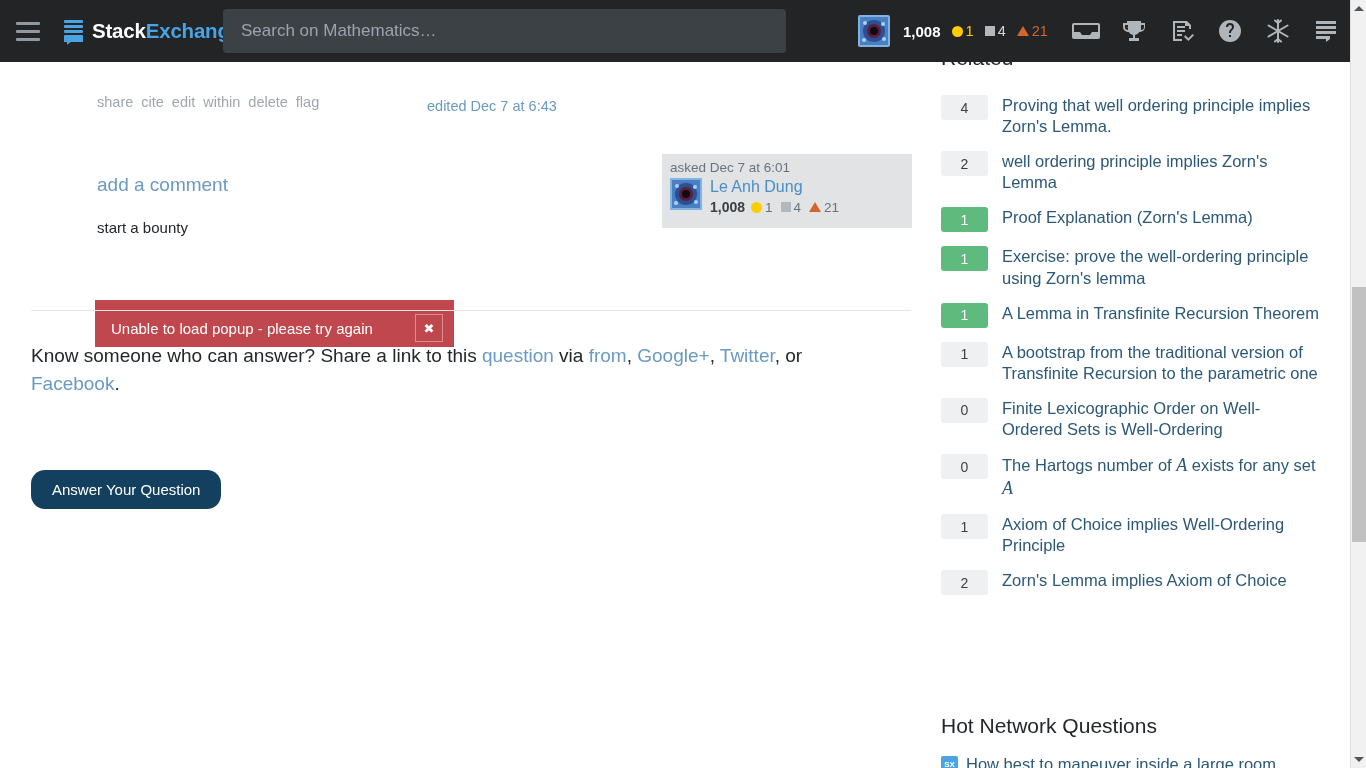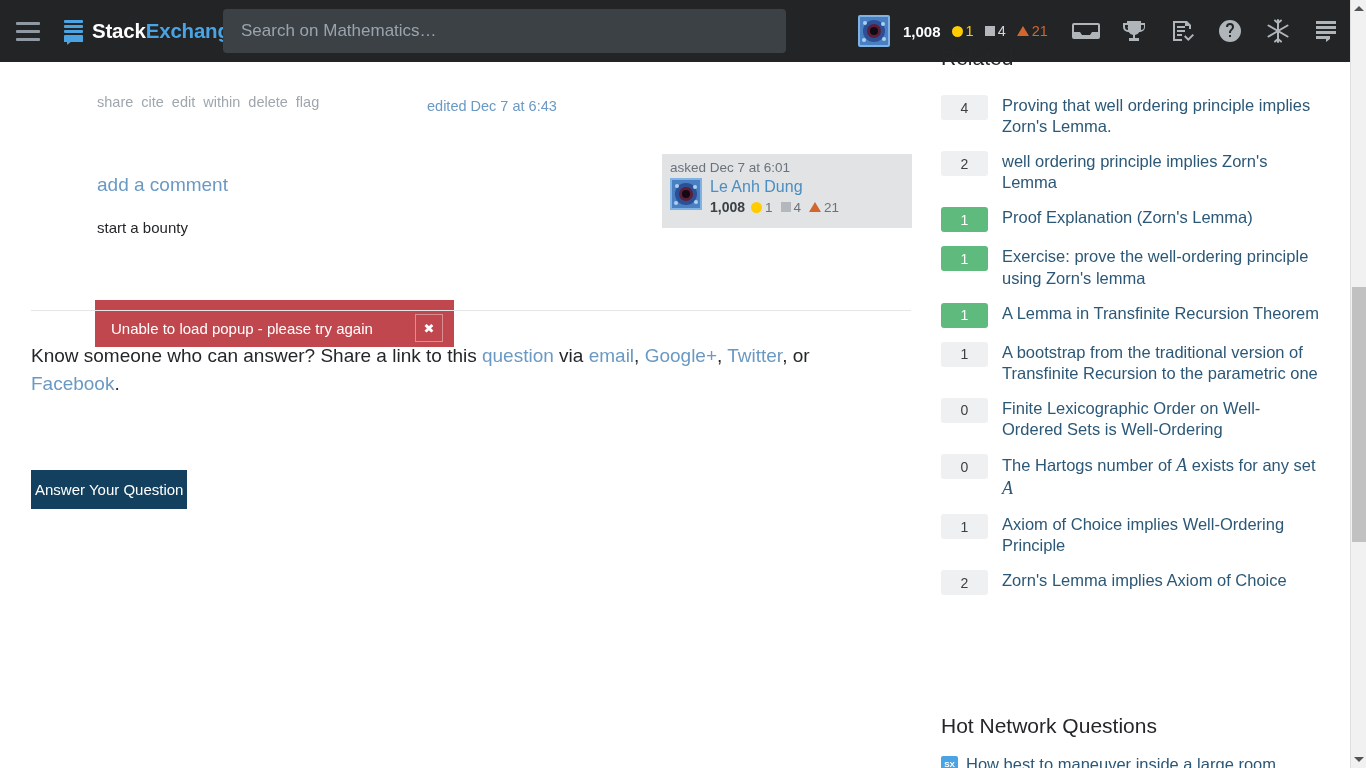--- a/index.html
+++ b/index.html
@@ -189,23 +189,23 @@
   #share-block {
     position: absolute; left: 31px; top: 280px;
     width: 830px;
     font-size: 19px; color: #242729; line-height: 1.45;
   }
   #share-block a { color: #6a99c4; text-decoration: none; cursor: pointer; }
 
   #answer-btn {
     position: absolute; left: 31px; top: 408px;
     background: #14405f; color: #ffffff;
-    border: none; border-radius: 0;
+    border: none; border-radius: 14px;
     font-size: 15px; font-family: "Liberation Sans", sans-serif;
-    padding: 11px 4px; cursor: pointer;
+    padding: 11px 21px; cursor: pointer;
   }
 
   
   #sidebar { position: absolute; left: 941px; top: 0; width: 392px; }
 
   .side-title {
     font-size: 21px; color: #242729; font-weight: normal;
     margin: 0; padding: 0;
   }
   #related-title {
@@ -406,21 +406,21 @@
     <div id="start-bounty">start a bounty</div>
 
     <div id="error-banner">
       <span id="error-text">Unable to load popup - please try again</span>
       <button id="error-close">✖</button>
     </div>
 
     <div id="divider"></div>
 
     <div id="share-block">
-      <span>Know someone who can answer? Share a link to this </span><a>question</a><span> via </span><a>email</a><span>, </span><a>Google+</a><span>, </span><a>Twitter</a><span>, or </span><a>Facebook</a><span>.</span>
+      <span>Know someone who can answer? Share a link to this </span><a>question</a><span> via </span><a>from</a><span>, </span><a>Google+</a><span>, </span><a>Twitter</a><span>, or </span><a>Facebook</a><span>.</span>
     </div>
 
     <button id="answer-btn">Answer Your Question</button>
   </div>
 
   <div id="sidebar">
 
     <h2 id="related-title" class="side-title">Related</h2>
 
     <div id="related-list">

